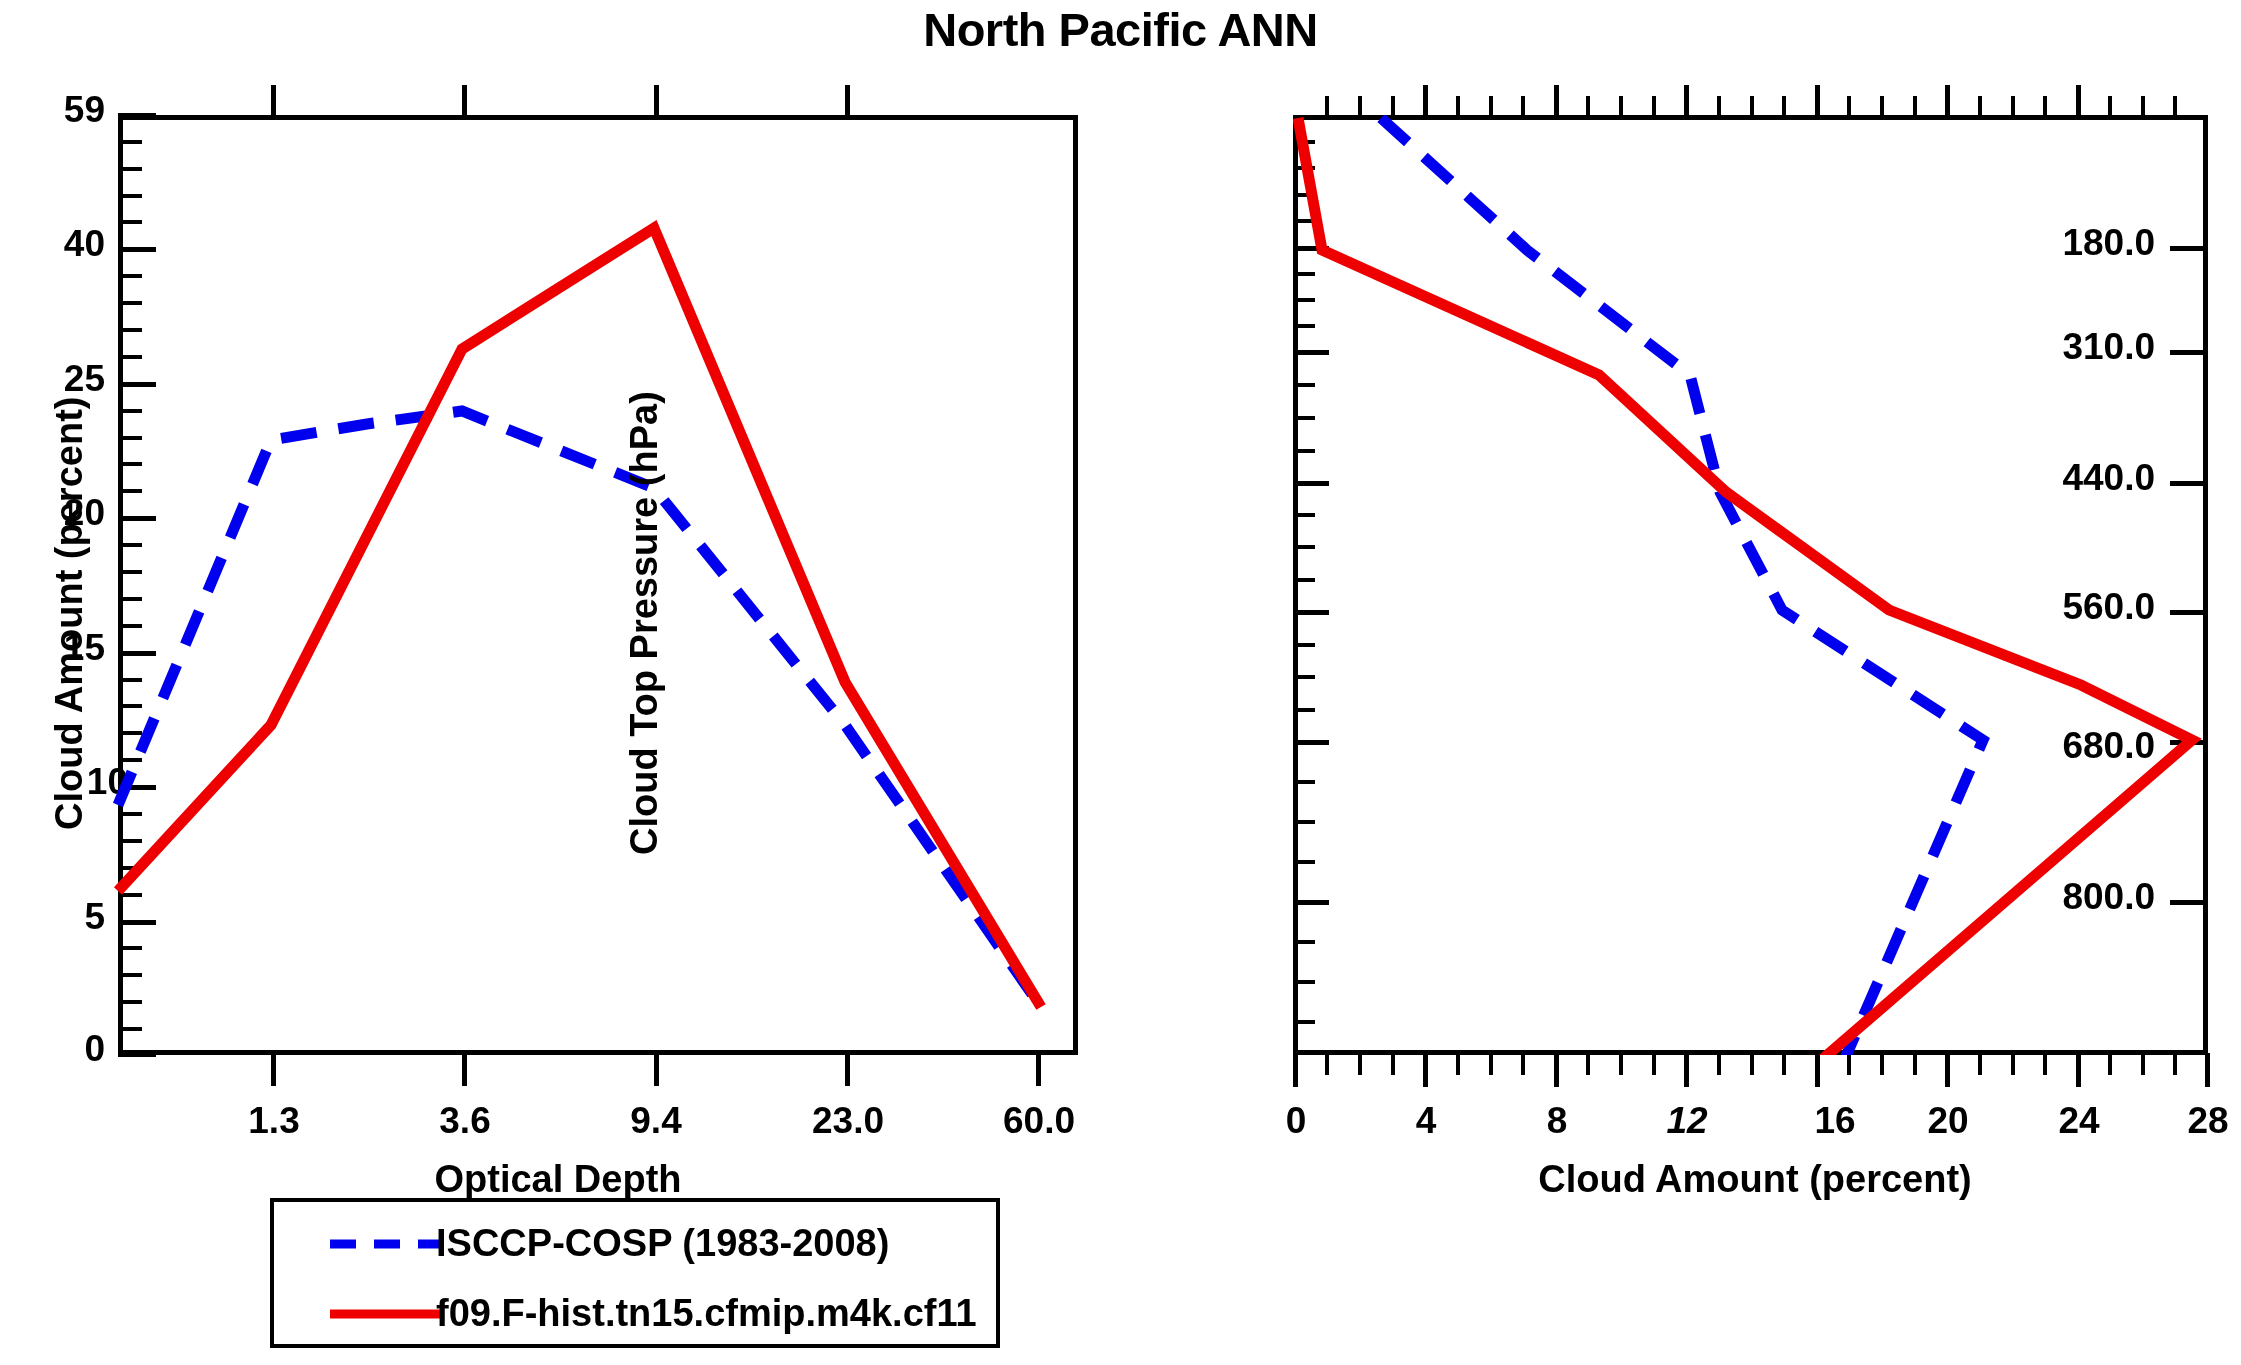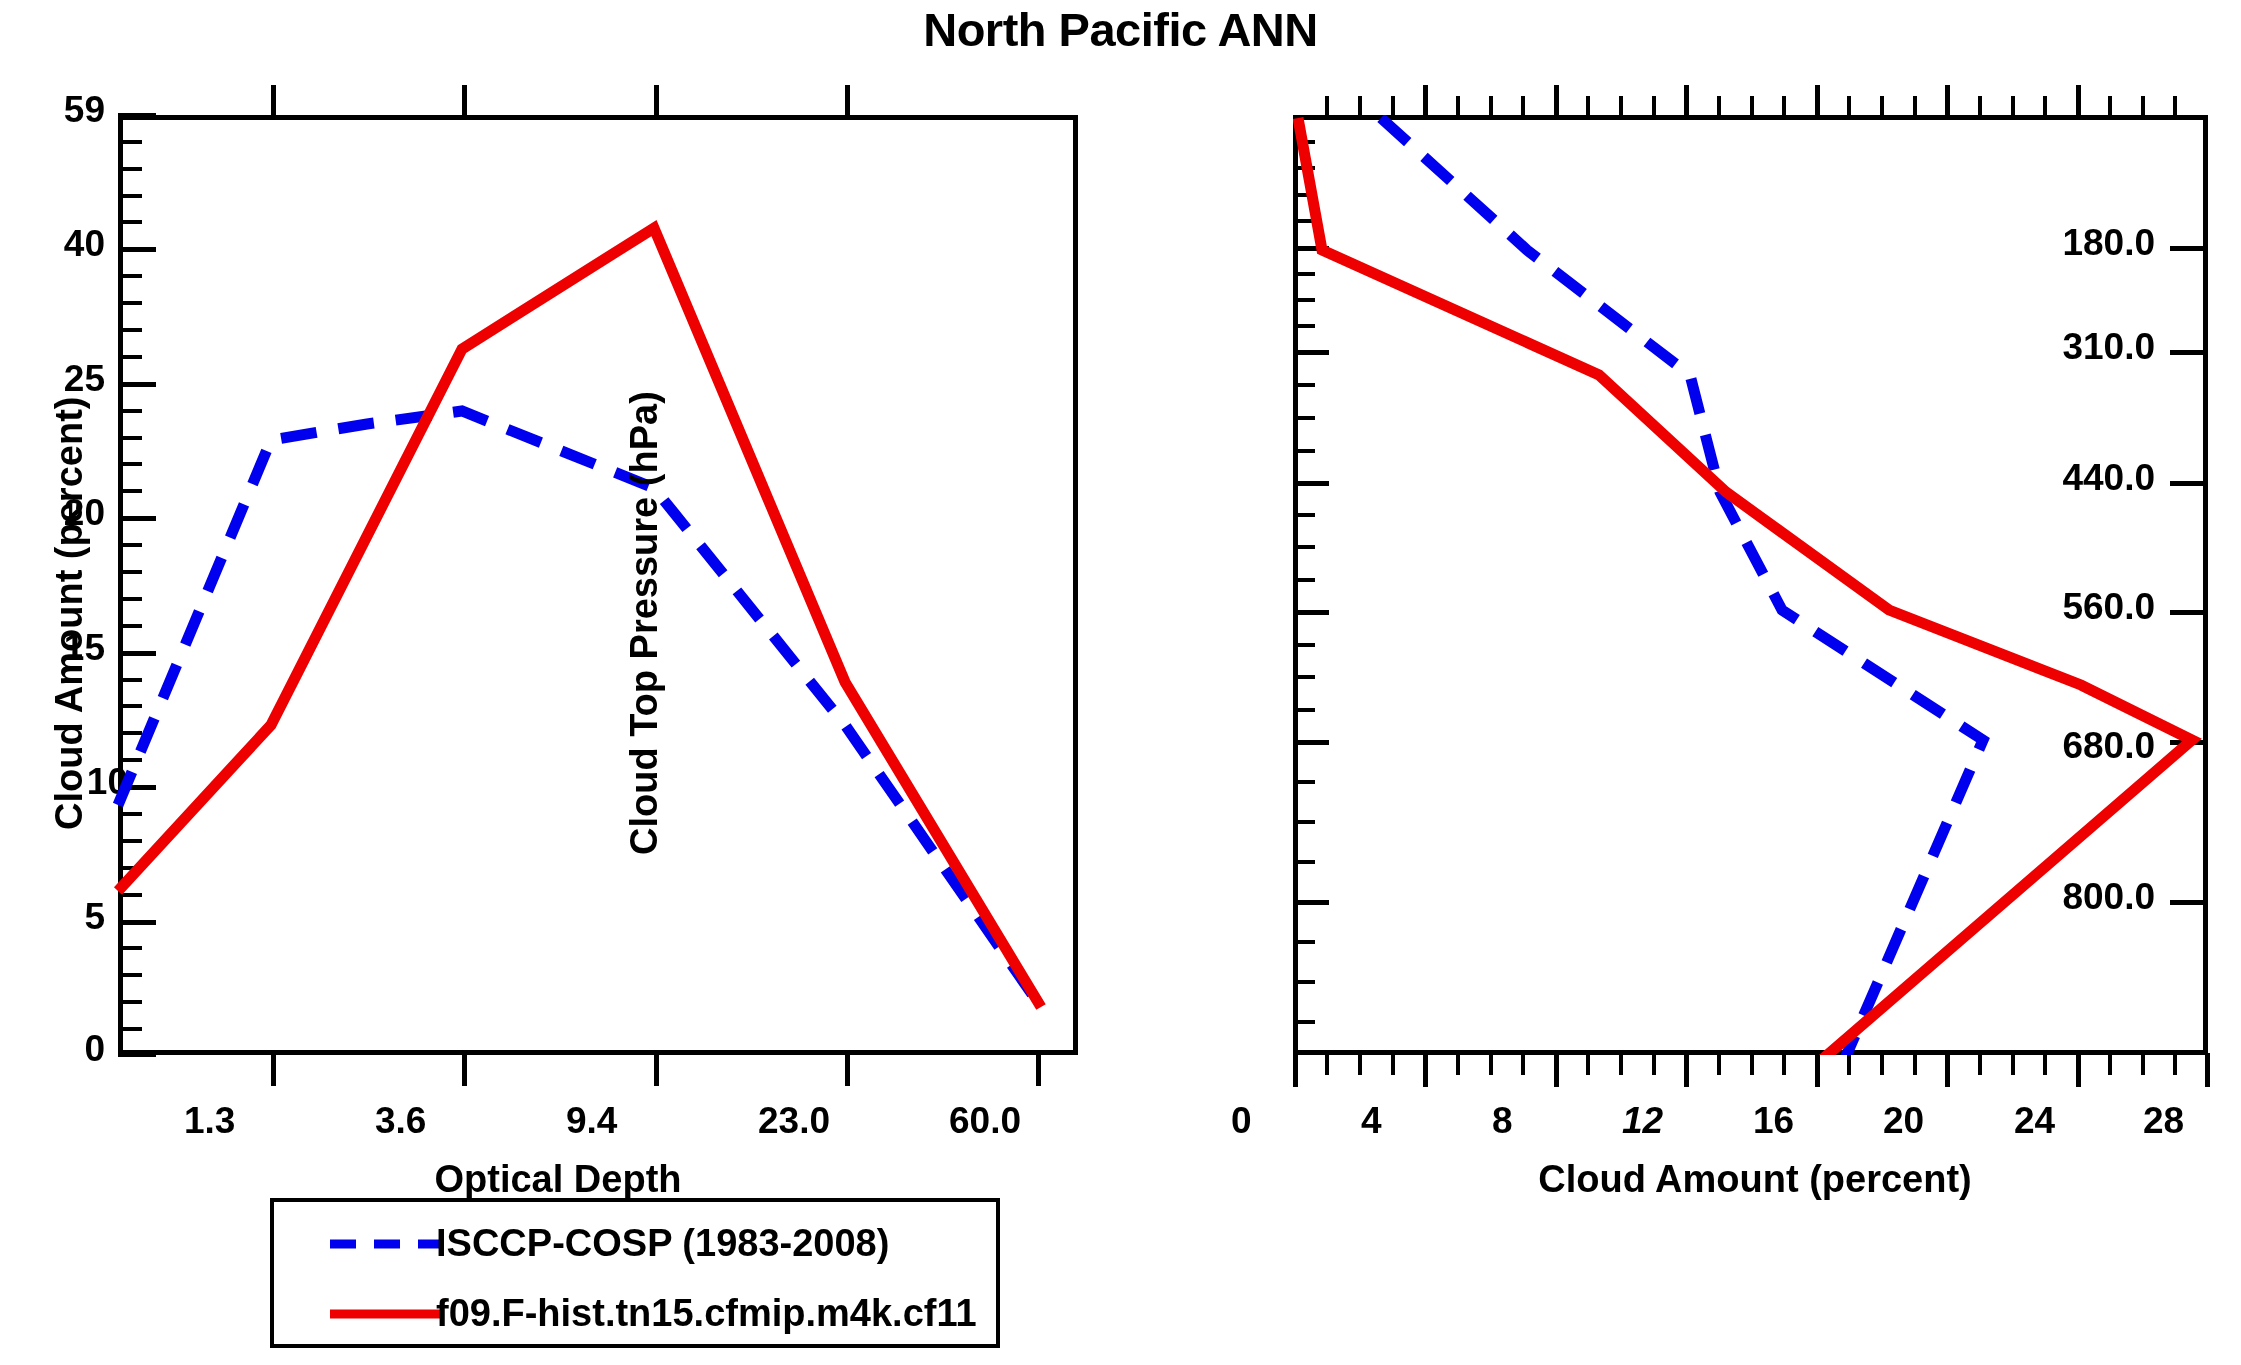--- a/index.html
+++ b/index.html
@@ -19,21 +19,21 @@
   svg.curves{position:absolute;left:0;top:0;overflow:visible;}
 
   .tickmajor{position:absolute;background:#000;}
   .tickminor{position:absolute;background:#000;}
 
   .ticklabel{
     position:absolute;font-size:37px;font-weight:bold;
     font-family:"Liberation Sans",sans-serif;white-space:nowrap;
   }
   .ylabel-left{text-align:right;}
-  .xlabel-c{}
+  .xlabel-c{text-align:center;}
 
   .axistitle{
     position:absolute;font-size:38px;font-weight:bold;
     font-family:"Liberation Sans",sans-serif;white-space:nowrap;
   }
   .axistitle.vertical{
     transform-origin:0 0;transform:rotate(-90deg);
   }
 
   .legend{
@@ -240,21 +240,21 @@
     <div class="tickminor" style="left:891px;top:96px;width:4px;height:22px;"></div>
     <div class="tickminor" style="left:923px;top:96px;width:4px;height:22px;"></div>
     <div class="tickminor" style="left:988px;top:96px;width:4px;height:22px;"></div>
     <div class="tickminor" style="left:1021px;top:96px;width:4px;height:22px;"></div>
     <div class="tickminor" style="left:1053px;top:96px;width:4px;height:22px;"></div>
 
     <div class="ticklabel xlabel-c" style="left:111px;top:1100px;width:130px;">0</div>
     <div class="ticklabel xlabel-c" style="left:241px;top:1100px;width:130px;">4</div>
     <div class="ticklabel xlabel-c" style="left:372px;top:1100px;width:130px;">8</div>
     <div class="ticklabel xlabel-c" style="left:502px;top:1100px;width:130px;font-style:italic;">12</div>
-    <div class="ticklabel xlabel-c" style="left:633px;top:1100px;width:130px;">16</div>
+    <div class="ticklabel xlabel-c" style="left:650px;top:1100px;width:130px;">16</div>
     <div class="ticklabel xlabel-c" style="left:763px;top:1100px;width:130px;">20</div>
     <div class="ticklabel xlabel-c" style="left:894px;top:1100px;width:130px;">24</div>
     <div class="ticklabel xlabel-c" style="left:1023px;top:1100px;width:130px;">28</div>
 
     <div class="axistitle xlabel-c" style="left:335px;top:1158px;width:600px;text-align:center;">Cloud Amount (percent)</div>
     <div class="axistitle vertical" style="left:-497px;top:855px;">Cloud Top Pressure (hPa)</div>
 
     <svg class="curves" width="1121" height="1365" viewBox="0 0 1121 1365">
       <defs>
         <clipPath id="rclip">

